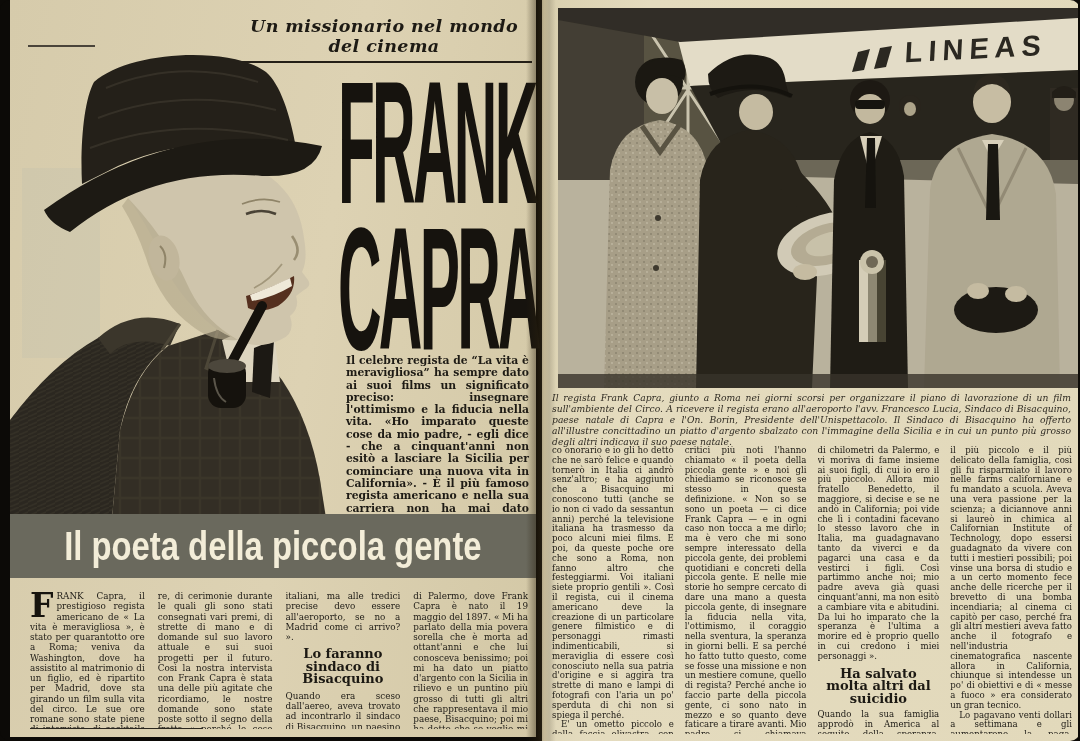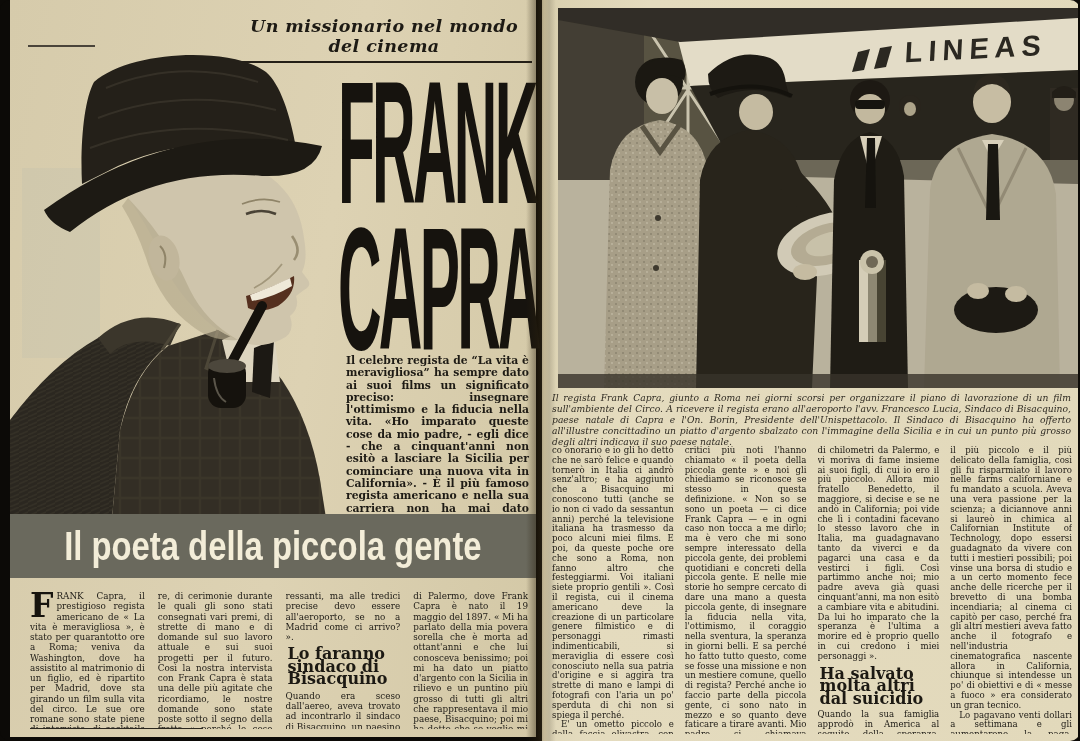--- a/index.html
+++ b/index.html
@@ -25,21 +25,21 @@
           transform:scaleX(.345);transform-origin:left top;color:#16130e;}
   .intro{position:absolute;left:336px;top:355px;width:183px;margin:0;
          font-size:10.8px;font-weight:bold;line-height:12.3px;text-align:justify;color:#1e1b15;}
   .band{position:absolute;left:0;top:514px;width:526px;height:64px;background:#6a695d;
         display:flex;align-items:center;justify-content:center;overflow:hidden;}
   .band span{font-family:"Liberation Sans",sans-serif;font-weight:bold;font-size:41px;
         color:#f3edd8;white-space:nowrap;transform:scaleX(.8);letter-spacing:0;}
   .cols{display:flex;position:absolute;text-align:justify;}
   .cols p{margin:0;}
   .cols p + p{text-indent:9px;}
-  .cols h4{margin:6px 2px 5px 2px;text-align:left;font-size:16px;line-height:12.5px;
+  .cols h4{margin:6px 2px 5px 2px;text-align:center;font-size:13px;line-height:12.5px;
            font-weight:bold;color:#1c1913;}
   .cols-left{left:20px;top:591px;width:498px;height:138px;gap:13px;
              font-size:8.8px;line-height:10.25px;}
   .cols-left .col{width:115px;height:138px;overflow:hidden;}
   .dropcap{float:left;font-size:33px;line-height:27px;font-weight:bold;
            padding:1px 3px 0 0;color:#17140e;}
   .footer{position:absolute;font-family:"Liberation Sans",sans-serif;font-weight:bold;
           font-size:7.2px;letter-spacing:.6px;color:#23201a;}
   .footer-left{left:20px;top:728px;width:172px;border-top:1.5px solid #2a261e;padding-top:18px;}
   .footer-right{left:944px;top:729px;width:124px;text-align:right;margin-top:28px;}
@@ -120,21 +120,21 @@
     </div>
 
     <div class="cols cols-left">
       <div class="col">
         <p><span class="dropcap">F</span><span>RANK Capra, il prestigioso regista americano de « La vita è meravigliosa », è stato per quarantotto ore a Roma; veniva da Washington, dove ha assistito al matrimonio di un figlio, ed è ripartito per Madrid, dove sta girando un film sulla vita del circo. Le sue ore romane sono state piene di interviste, di cocktails in suo ono-</span></p>
       </div>
       <div class="col">
         <p>re, di cerimonie durante le quali gli sono stati consegnati vari premi, di strette di mano e di domande sul suo lavoro attuale e sui suoi progetti per il futuro. Così la nostra intervista con Frank Capra è stata una delle più agitate che ricordiamo, le nostre domande sono state poste sotto il segno della fretta « perché le cose che mi chiede sono molto inte-</p>
       </div>
       <div class="col">
-        <p>ressanti, ma alle tredici precise devo essere all'aeroporto, se no a Madrid come ci arrivo? ».</p>
+        <p>italiani, ma alle tredici precise devo essere all'aeroporto, se no a Madrid come ci arrivo? ».</p>
         <h4>Lo faranno sindaco di Bisacquino</h4>
         <p>Quando era sceso dall'aereo, aveva trovato ad incontrarlo il sindaco di Bisacquino, un paesino in provincia</p>
       </div>
       <div class="col">
         <p>di Palermo, dove Frank Capra è nato il 19 maggio del 1897. « Mi ha parlato della mia povera sorella che è morta ad ottant'anni e che lui conosceva benissimo; poi mi ha dato un piatto d'argento con la Sicilia in rilievo e un puntino più grosso di tutti gli altri che rappresentava il mio paese, Bisacquino; poi mi ha detto che se voglio mi faranno sinda-</p>
       </div>
     </div>
 
     <div class="footer footer-left">
       <span>FAMIGLIA CRISTIANA</span><span class="pgsep">|</span><span>12</span>

